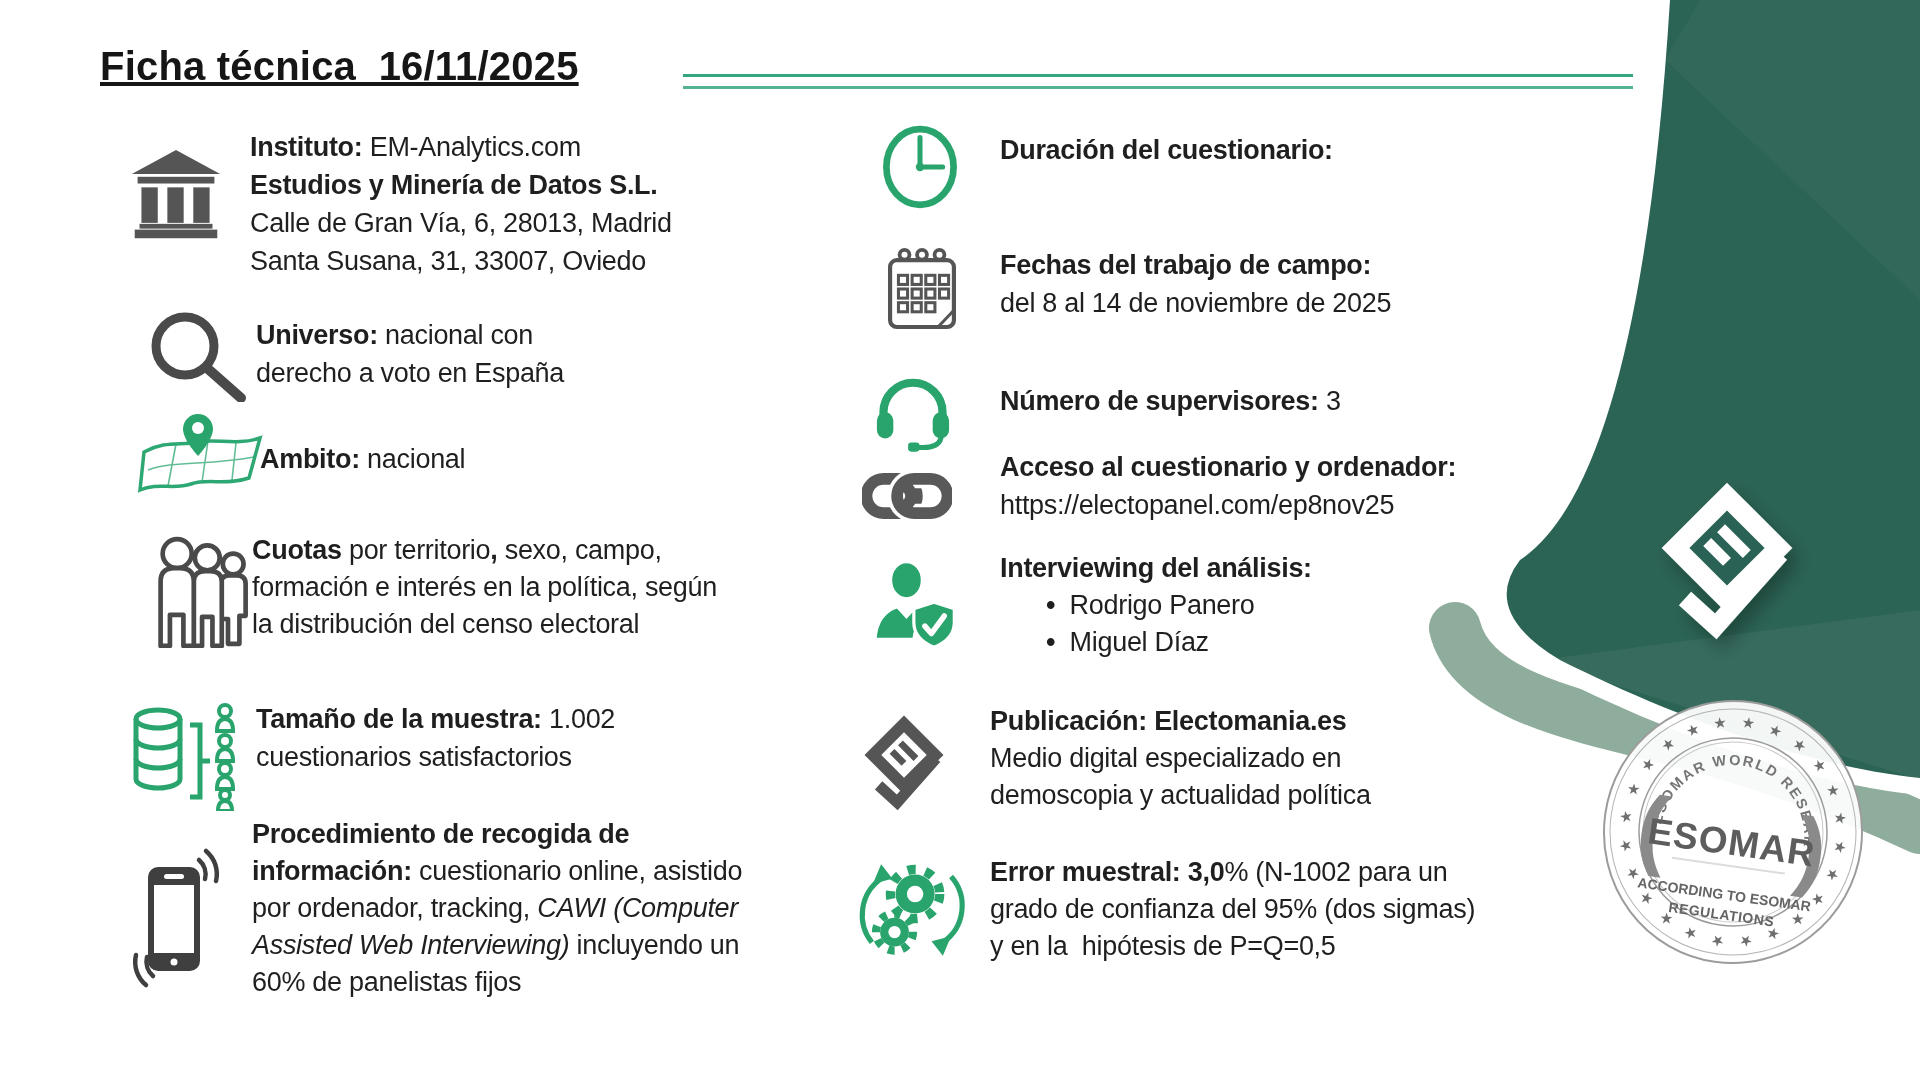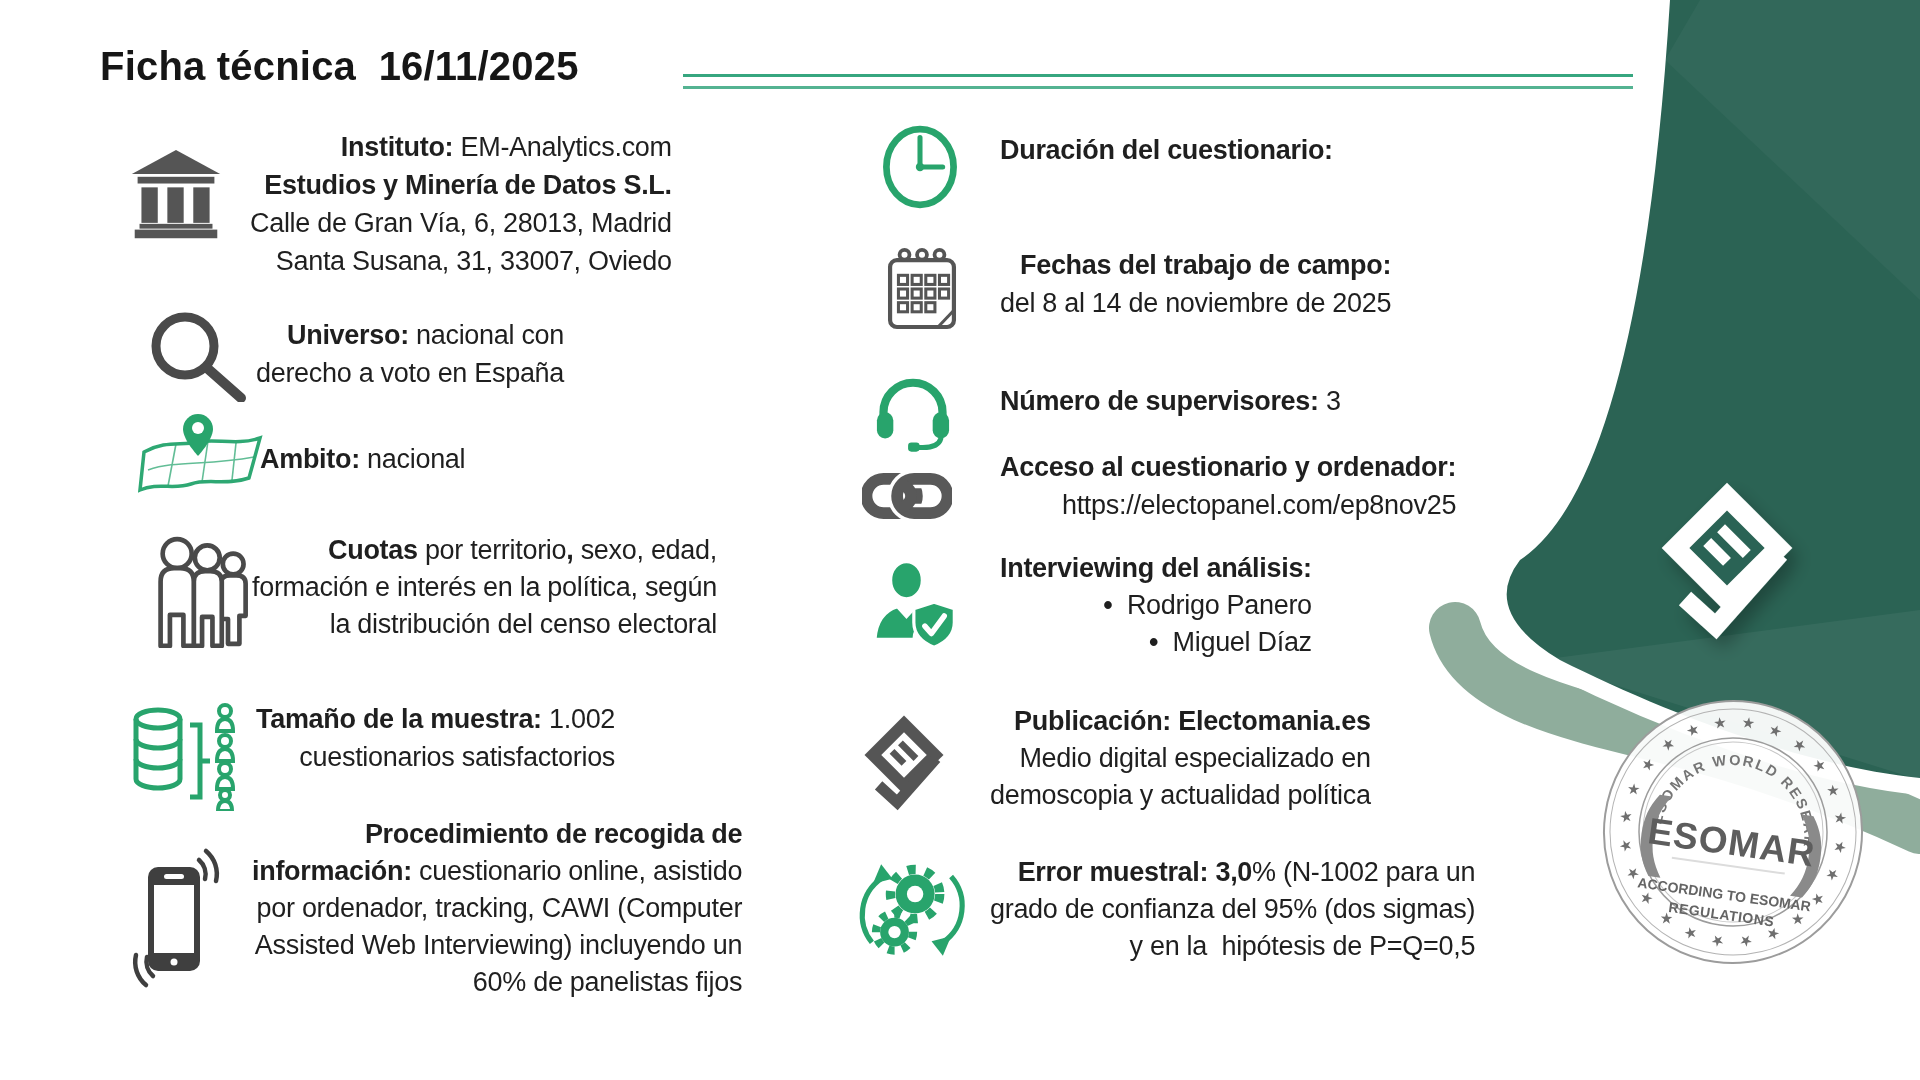--- a/index.html
+++ b/index.html
@@ -1,29 +1,29 @@
 <!DOCTYPE html>
 <html style="--c-green: #28a46c; --c-darkgreen: #2b6354; --c-sage: #8fad9c; --c-line: #36a67f; --c-gray: #4f4f4f; --c-graydark: #3f3f3f; --c-chain: #595959; --c-text: #1f1f1f; --c-seal: #6f6f6f;"><head>
 <meta charset="utf-8">
 <style>
   html,body{margin:0;padding:0;}
   body{width:1920px;height:1080px;background:#ffffff;overflow:hidden;
        font-family:"Liberation Sans",sans-serif;color:var(--c-text,#1f1f1f);}
   .page{position:relative;width:1920px;height:1080px;}
   .abs{position:absolute;}
   
-  .title{left:100px;top:44px;font-size:40px;font-weight:700;letter-spacing:.2px;color:#161616;white-space:pre;}
+  .title{left:100px;top:44px;font-size:40px;font-weight:700;letter-spacing:.2px;color:#161616;white-space:pre;text-decoration:underline;}
   .rule{left:683px;top:74px;width:950px;}
   .rule .l1,.rule .l2{height:3px;background:var(--c-line,#36a67f);}
   .rule .l2{margin-top:9px;opacity:.85;}
   
   .tb{display:block;}
-  .ln{white-space:pre;font-size:27px;letter-spacing:-0.3px;height:var(--lh,37px);line-height:var(--lh,37px);text-align:right;}
+  .ln{white-space:pre;font-size:27px;letter-spacing:-0.3px;height:var(--lh,37px);line-height:var(--lh,37px);}
   .ln .b{font-weight:700;}
-  .ln .it{}
+  .ln .it{font-style:italic;}
   .ln.indent{padding-left:46px;}
   .ln.indent::before{content:"•  ";font-weight:700;}
   .icon-box{display:flex;align-items:center;justify-content:center;}
   .icon-box svg{width:100%;height:100%;}
 </style>
 </head>
 <body>
 
 <div class="page">
 
@@ -287,21 +287,21 @@
     <div class="ln"><span>Santa Susana, 31, 33007, Oviedo</span></div>
   </div>
   <div class="abs tb" style="left:256px;top:316px;--lh:38px">
     <div class="ln"><span class="b">Universo:</span><span> nacional con</span></div>
     <div class="ln"><span>derecho a voto en España</span></div>
   </div>
   <div class="abs tb" style="left:260px;top:440px;--lh:38px">
     <div class="ln"><span class="b">Ambito:</span><span> nacional</span></div>
   </div>
   <div class="abs tb" style="left:252px;top:532px;--lh:37px">
-    <div class="ln"><span class="b">Cuotas</span><span> por territorio</span><span class="b">,</span><span> sexo, edad,</span></div>
+    <div class="ln"><span class="b">Cuotas</span><span> por territorio</span><span class="b">,</span><span> sexo, campo,</span></div>
     <div class="ln"><span>formación e interés en la política, según</span></div>
     <div class="ln"><span>la distribución del censo electoral</span></div>
   </div>
   <div class="abs tb" style="left:256px;top:700px;--lh:38px">
     <div class="ln"><span class="b">Tamaño de la muestra:</span><span> 1.002</span></div>
     <div class="ln"><span>cuestionarios satisfactorios</span></div>
   </div>
   <div class="abs tb" style="left:252px;top:816px;--lh:37px">
     <div class="ln"><span class="b">Procedimiento de recogida de</span></div>
     <div class="ln"><span class="b">información:</span><span> cuestionario online, asistido</span></div>

